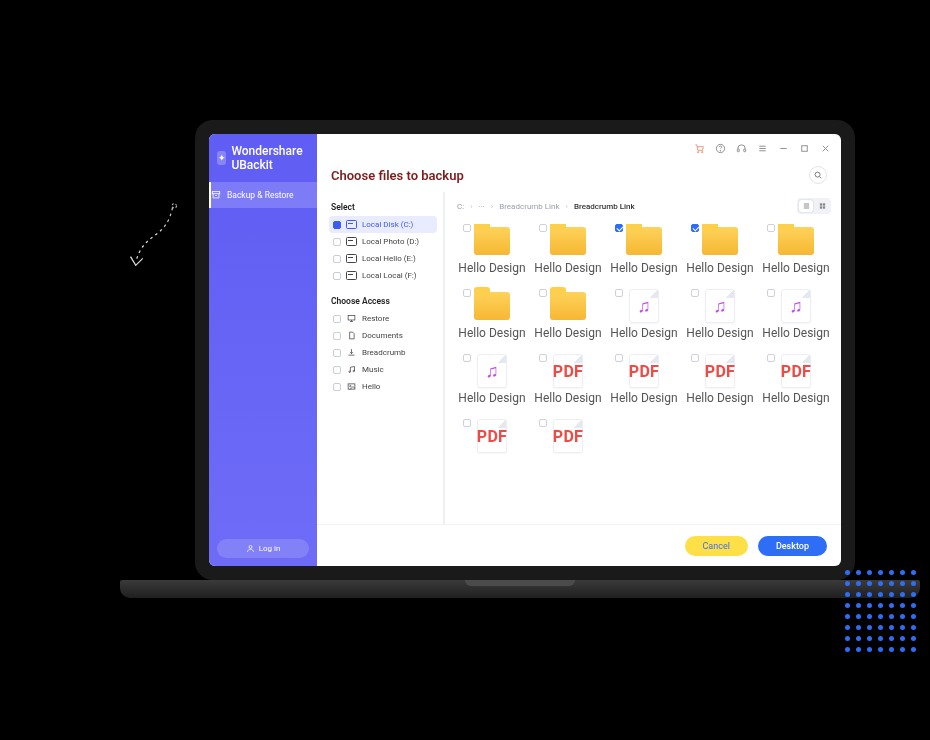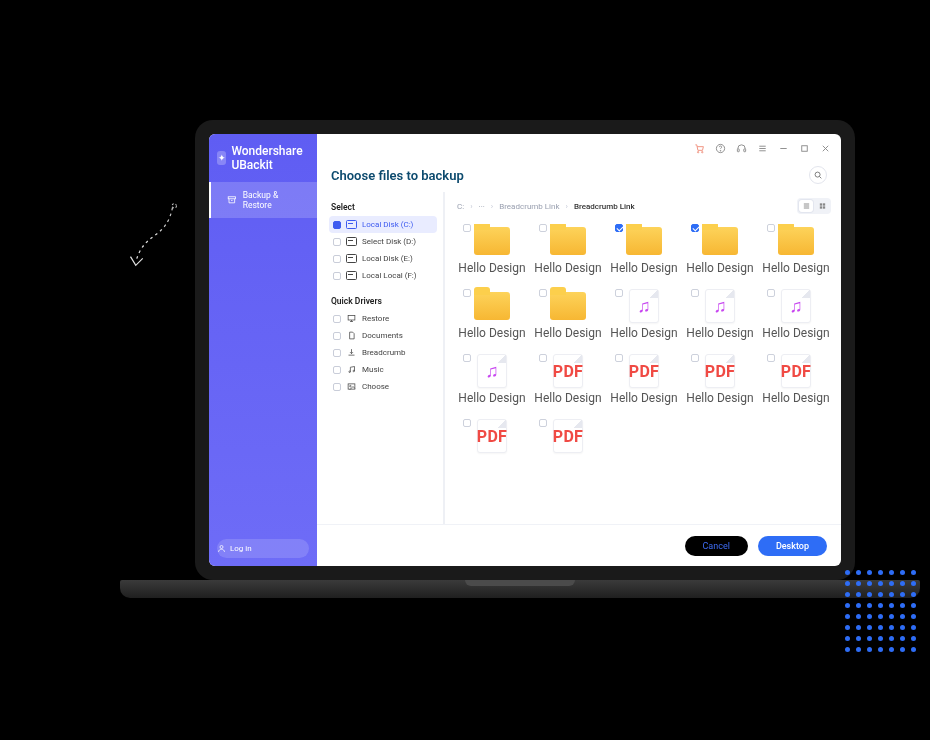--- a/index.html
+++ b/index.html
@@ -23,32 +23,32 @@
   }
 
   .screen { width: 632px; height: 432px; background: #fff; border-radius: 6px; overflow: hidden; display: flex; }
 
   
   .sidebar { width: 108px; background: linear-gradient(180deg,#5f5df3,#6e6cf7); color: #fff; display: flex; flex-direction: column; font-size: 8px; }
   .brand { display: flex; align-items: center; gap: 5px; padding: 10px 8px; }
   .brand-logo { width: 14px; height: 14px; border-radius: 3px; background: rgba(255,255,255,.25); display: flex; align-items: center; justify-content: center; font-size: 9px; }
   .brand-name { font-weight: 500; font-size: 12px; }
   .side-item { display: flex; align-items: center; gap: 6px; padding: 8px 10px; font-size: 8.5px; cursor: pointer; }
-  .side-item.active { background: rgba(255,255,255,.18); border-left: 2px solid #fff; padding-left: 16px; }
+  .side-item.active { background: rgba(255,255,255,.18); border-left: 2px solid #fff; padding-left: 0; }
   .side-item .ic { width: 10px; height: 10px; }
   .sidebar-spacer { flex: 1; }
-  .login-btn { margin: 8px; padding: 5px 0; background: rgba(255,255,255,.15); border-radius: 12px; display: flex; align-items: center; justify-content: flex-start; gap: 4px; font-size: 8px; cursor: pointer; }
+  .login-btn { margin: 8px; padding: 5px 0; background: rgba(255,255,255,.15); border-radius: 12px; display: flex; align-items: center; justify-content: center; gap: 4px; font-size: 8px; cursor: pointer; }
 
   
   .main { flex: 1; display: flex; flex-direction: column; font-size: 9px; color: #333; }
   .titlebar { height: 28px; display: flex; align-items: center; justify-content: flex-end; padding: 0 10px; gap: 10px; color: #888; }
   .titlebar .ic { width: 11px; height: 11px; cursor: pointer; }
   .cart-ic { color: #f08c7a; }
   .header-row { display: flex; align-items: center; justify-content: space-between; padding: 4px 14px 8px; }
-  .page-title { font-size: 13px; font-weight: 600; color: #0c4a6e; }
+  .page-title { font-size: 13px; font-weight: 600; color: #7f1d1d; }
   .search-ic { width: 18px; height: 18px; border: 1px solid #e3e5ed; border-radius: 50%; display: flex; align-items: center; justify-content: center; cursor: pointer; }
 
   .content { flex: 1; display: flex; overflow: hidden; padding: 0 0 0 10px; }
 
   
   .tree { width: 118px; font-size: 8px; color: #444; padding: 6px 6px 6px 2px; border-right: 2px solid #eef0f5; overflow: hidden; }
   .tree-section { font-weight: 600; font-size: 8.5px; color: #222; padding: 4px 4px 4px 2px; }
   .tree-item { display: flex; align-items: center; gap: 5px; padding: 4px 4px; border-radius: 4px; cursor: pointer; }
   .tree-item .chk { width: 8px; height: 8px; border: 1px solid #c9cdd9; border-radius: 2px; flex-shrink: 0; }
   .tree-item.active { background: #e9ecff; color: #3e5bf0; }
@@ -92,21 +92,21 @@
     border: 1px solid #edeef3; box-shadow: 0 1px 2px rgba(0,0,0,.04);
     display: flex; align-items: center; justify-content: center; position: relative;
   }
   .doc::after { content: ""; position: absolute; right: 0; top: 0; width: 8px; height: 8px; background: linear-gradient(135deg, transparent 49%, #e6e8ef 50%); }
   .music-note { color: #c847f0; font-size: 18px; font-weight: 600; }
   .pdf-txt { color: #f04a44; font-size: 16px; font-weight: 700; letter-spacing: .3px; }
 
   
   .footer { height: 42px; border-top: 1px solid #f0f2f7; display: flex; align-items: center; justify-content: flex-end; padding: 0 14px; gap: 10px; }
   .btn { padding: 5px 18px; border-radius: 14px; font-size: 9px; cursor: pointer; }
-  .btn-light { background: #000000; color: #3e6df6; }
+  .btn-light { background: #fde047; color: #3e6df6; }
   .btn-primary { background: #2e6df6; color: #fff; font-weight: 500; }
 
   
   .arrow-deco {
     position: absolute; left: 120px; top: 200px; width: 70px; height: 80px;
     color: #eaeaea; pointer-events: none;
   }
 
   
   .dots {
@@ -202,34 +202,34 @@
             <div class="tree-section">Select</div>
 
             <div class="tree-item active">
               <span class="chk"></span>
               <span class="glyph drive-glyph"></span>
               <span class="lbl">Local Disk (C:)</span>
             </div>
             <div class="tree-item">
               <span class="chk"></span>
               <span class="glyph drive-glyph"></span>
-              <span class="lbl">Select Disk (D:)</span>
+              <span class="lbl">Local Photo (D:)</span>
             </div>
             <div class="tree-item">
               <span class="chk"></span>
               <span class="glyph drive-glyph"></span>
-              <span class="lbl">Local Disk (E:)</span>
+              <span class="lbl">Local Hello (E:)</span>
             </div>
             <div class="tree-item">
               <span class="chk"></span>
               <span class="glyph drive-glyph"></span>
               <span class="lbl">Local Local (F:)</span>
             </div>
 
-            <div class="tree-section" style="margin-top:8px">Quick Drivers</div>
+            <div class="tree-section" style="margin-top:8px">Choose Access</div>
 
             <div class="tree-item">
               <span class="chk"></span>
               <svg class="glyph" viewBox="0 0 24 24" fill="none" stroke="currentColor" stroke-width="2">
                   <rect x="3" y="4" width="18" height="12"></rect>
                   <path d="M8 20h8M12 16v4"></path>
                 </svg>
               <span class="lbl">Restore</span>
             </div>
             <div class="tree-item">
@@ -255,21 +255,21 @@
                 </svg>
               <span class="lbl">Music</span>
             </div>
             <div class="tree-item">
               <span class="chk"></span>
               <svg class="glyph" viewBox="0 0 24 24" fill="none" stroke="currentColor" stroke-width="2">
                   <rect x="3" y="5" width="18" height="14"></rect>
                   <circle cx="9" cy="11" r="2"></circle>
                   <path d="M21 17l-5-5-9 9"></path>
                 </svg>
-              <span class="lbl">Choose</span>
+              <span class="lbl">Hello</span>
             </div>
           </div>
 
           <div class="files-area">
             <div class="crumbs-row">
               <span class="crumb">C:</span>
               <span class="crumb-sep">›</span>
               <span class="crumb">···</span>
               <span class="crumb-sep">›</span>
               <span class="crumb">Breadcrumb Link</span>

